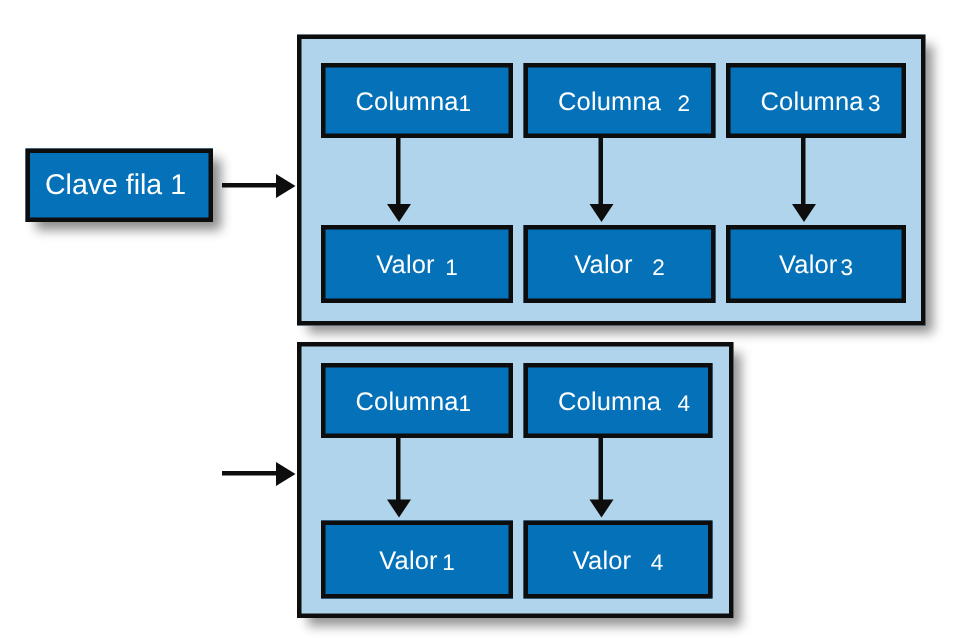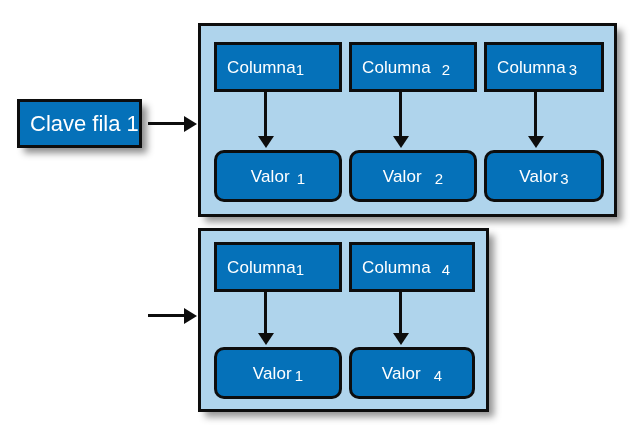--- a/index.html
+++ b/index.html
@@ -41,34 +41,34 @@
     font-size: 17px;
     line-height: 1;
     letter-spacing: 0.1px;
   }
   .node .num {
     font-size: 15px;
     line-height: 1;
     position: relative;
     top: 2px;
   }
-  .node.col { justify-content: flex-start; padding-left: 10px; }
-  .node.val { justify-content: center; border-radius: 10px; }
+  .node.col { justify-content: flex-start; padding-left: 20px; }
+  .node.val { justify-content: center; }
 
   
   .keybox {
     position: absolute;
     background: #0571B9;
     border: 3px solid #0d0d0d;
     box-sizing: border-box;
     display: flex;
     align-items: center;
     padding-left: 10px;
     color: #ffffff;
-    font-size: 22px;
+    font-size: 19px;
     white-space: nowrap;
     box-shadow: 6px 6px 7px -1px rgba(0,0,0,0.45);
   }
 
   
   .arrow-v {
     position: absolute;
     width: 3px;
     background: #0d0d0d;
   }

